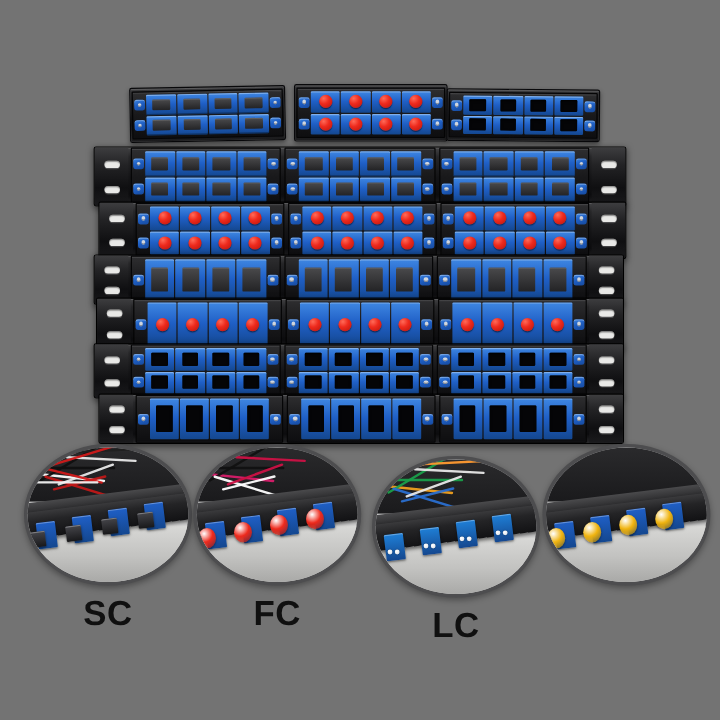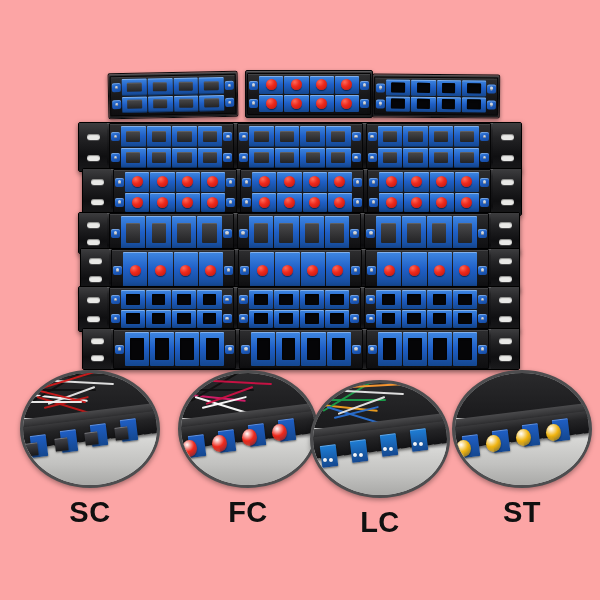--- a/index.html
+++ b/index.html
@@ -4,21 +4,21 @@
 <title>Fiber Optic Patch Panel Product Image</title>
 <style>
   html,body{margin:0;padding:0;}
   body{
     width:600px;height:600px;
     background:#ffffff;
     font-family:"Liberation Sans", sans-serif;
     overflow:hidden;
     position:relative;
   }
-  #stage{position:absolute;inset:0;width:600px;height:600px;background:#fca5a5;}
+  #stage{position:absolute;inset:0;width:600px;height:600px;background:#737373;}
 
   
   .plates-row{position:absolute;left:0;top:0;width:600px;height:0;}
   .plate{
     position:absolute;
     background:linear-gradient(180deg,#3a3a3c 0%,#232325 22%,#121213 60%,#1d1d1f 100%);
     border:1px solid #08080a;
     border-radius:2px;
     box-shadow:0 2px 4px rgba(0,0,0,.45), inset 0 1px 0 rgba(255,255,255,.16);
     display:flex;align-items:center;
@@ -754,21 +754,21 @@
             <div class="conn" style="left: 38px; top: 56.5px; width: 16px; height: 22px; background: linear-gradient(rgb(31, 95, 198) 0%, rgb(20, 71, 143) 100%); transform: rotate(-7deg);"></div>
             <div class="conn" style="left: 32px; top: 64.5px; width: 13px; height: 13px; background: linear-gradient(rgb(69, 69, 74), rgb(24, 24, 26)); transform: rotate(-7deg);"></div>
             <div class="conn" style="left: 68px; top: 51px; width: 16px; height: 22px; background: linear-gradient(rgb(31, 95, 198) 0%, rgb(20, 71, 143) 100%); transform: rotate(-7deg);"></div>
             <div class="conn" style="left: 62px; top: 59px; width: 13px; height: 13px; background: linear-gradient(rgb(69, 69, 74), rgb(24, 24, 26)); transform: rotate(-7deg);"></div>
             <div class="conn" style="left: 98px; top: 45.5px; width: 16px; height: 22px; background: linear-gradient(rgb(31, 95, 198) 0%, rgb(20, 71, 143) 100%); transform: rotate(-7deg);"></div>
             <div class="conn" style="left: 92px; top: 53.5px; width: 13px; height: 13px; background: linear-gradient(rgb(69, 69, 74), rgb(24, 24, 26)); transform: rotate(-7deg);"></div>
           </div>
         </div>
         <div class="caption">SC</div>
       </div>
-      <div class="callout" style="left: 178px; top: 5px;">
+      <div class="callout" style="left: 161px; top: 5px;">
         <div class="bubble">
           <div class="bubble-inner">
             <div class="surface"></div>
             <div class="cab-zone">
               <div class="wire" style="background: rgb(232, 232, 232); width: 44px; left: -6px; top: 2px; transform: rotate(-34deg);"></div>
               <div class="wire" style="background: rgb(232, 232, 232); width: 53px; left: 1px; top: 13px; transform: rotate(-11deg);"></div>
               <div class="wire" style="background: rgb(216, 28, 106); width: 57px; left: 5px; top: 9px; transform: rotate(-17deg);"></div>
               <div class="wire" style="background: rgb(216, 28, 106); width: 66px; left: 12px; top: 20px; transform: rotate(6deg);"></div>
               <div class="wire" style="background: rgb(17, 17, 17); width: 70px; left: 16px; top: 16px; transform: rotate(0deg);"></div>
               <div class="wire" style="background: rgb(17, 17, 17); width: 79px; left: 23px; top: 27px; transform: rotate(-31deg);"></div>
@@ -837,17 +837,16 @@
             <div class="conn" style="left: 8px; top: 62px; width: 16px; height: 22px; background: linear-gradient(rgb(31, 95, 198) 0%, rgb(20, 71, 143) 100%); transform: rotate(-7deg);"></div>
             <div class="cap-round" style="left: 1px; top: 67px; width: 15px; height: 17px; background: radial-gradient(circle at 34% 28%, rgb(255, 255, 255) 0%, rgb(240, 180, 16) 45%, rgba(0, 0, 0, 0.45) 130%);"></div>
             <div class="conn" style="left: 38px; top: 56.5px; width: 16px; height: 22px; background: linear-gradient(rgb(31, 95, 198) 0%, rgb(20, 71, 143) 100%); transform: rotate(-7deg);"></div>
             <div class="cap-round" style="left: 31px; top: 61.5px; width: 15px; height: 17px; background: radial-gradient(circle at 34% 28%, rgb(255, 255, 255) 0%, rgb(240, 180, 16) 45%, rgba(0, 0, 0, 0.45) 130%);"></div>
             <div class="conn" style="left: 68px; top: 51px; width: 16px; height: 22px; background: linear-gradient(rgb(31, 95, 198) 0%, rgb(20, 71, 143) 100%); transform: rotate(-7deg);"></div>
             <div class="cap-round" style="left: 61px; top: 56px; width: 15px; height: 17px; background: radial-gradient(circle at 34% 28%, rgb(255, 255, 255) 0%, rgb(240, 180, 16) 45%, rgba(0, 0, 0, 0.45) 130%);"></div>
             <div class="conn" style="left: 98px; top: 45.5px; width: 16px; height: 22px; background: linear-gradient(rgb(31, 95, 198) 0%, rgb(20, 71, 143) 100%); transform: rotate(-7deg);"></div>
             <div class="cap-round" style="left: 91px; top: 50.5px; width: 15px; height: 17px; background: radial-gradient(circle at 34% 28%, rgb(255, 255, 255) 0%, rgb(240, 180, 16) 45%, rgba(0, 0, 0, 0.45) 130%);"></div>
           </div>
         </div>
-        <div class="caption">ST</div>
       </div>
     </div>
 
 </div>
 
 </body></html>

